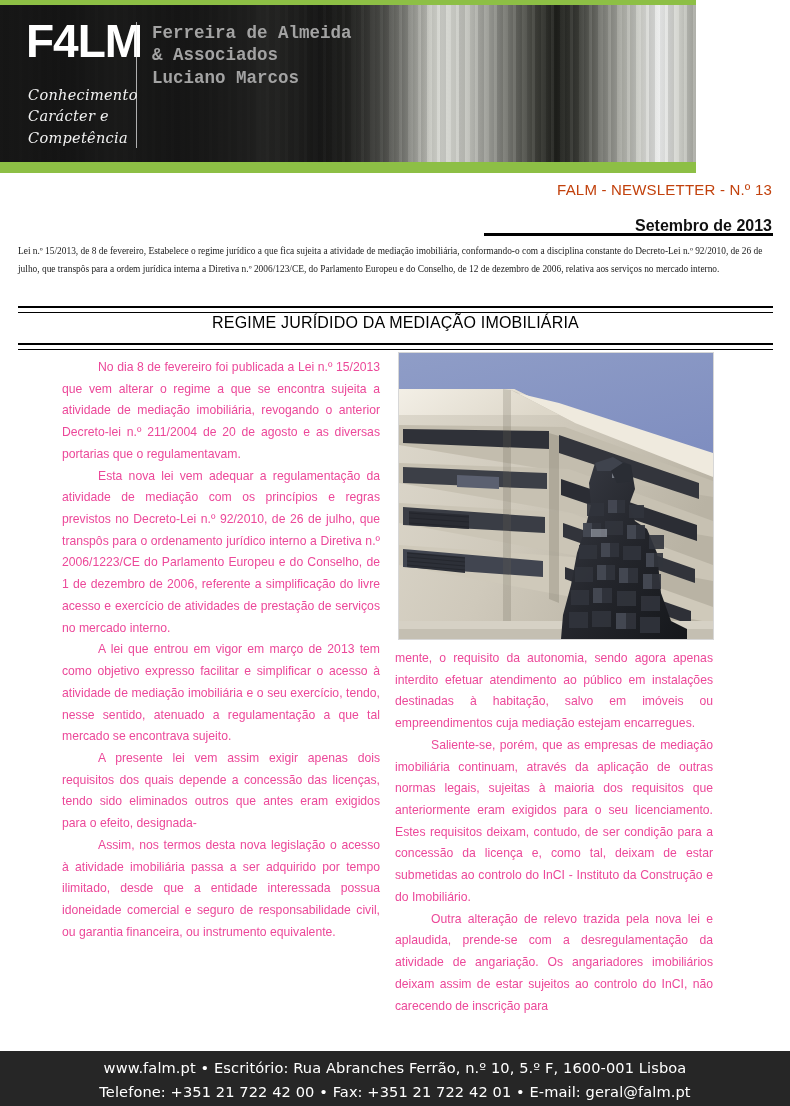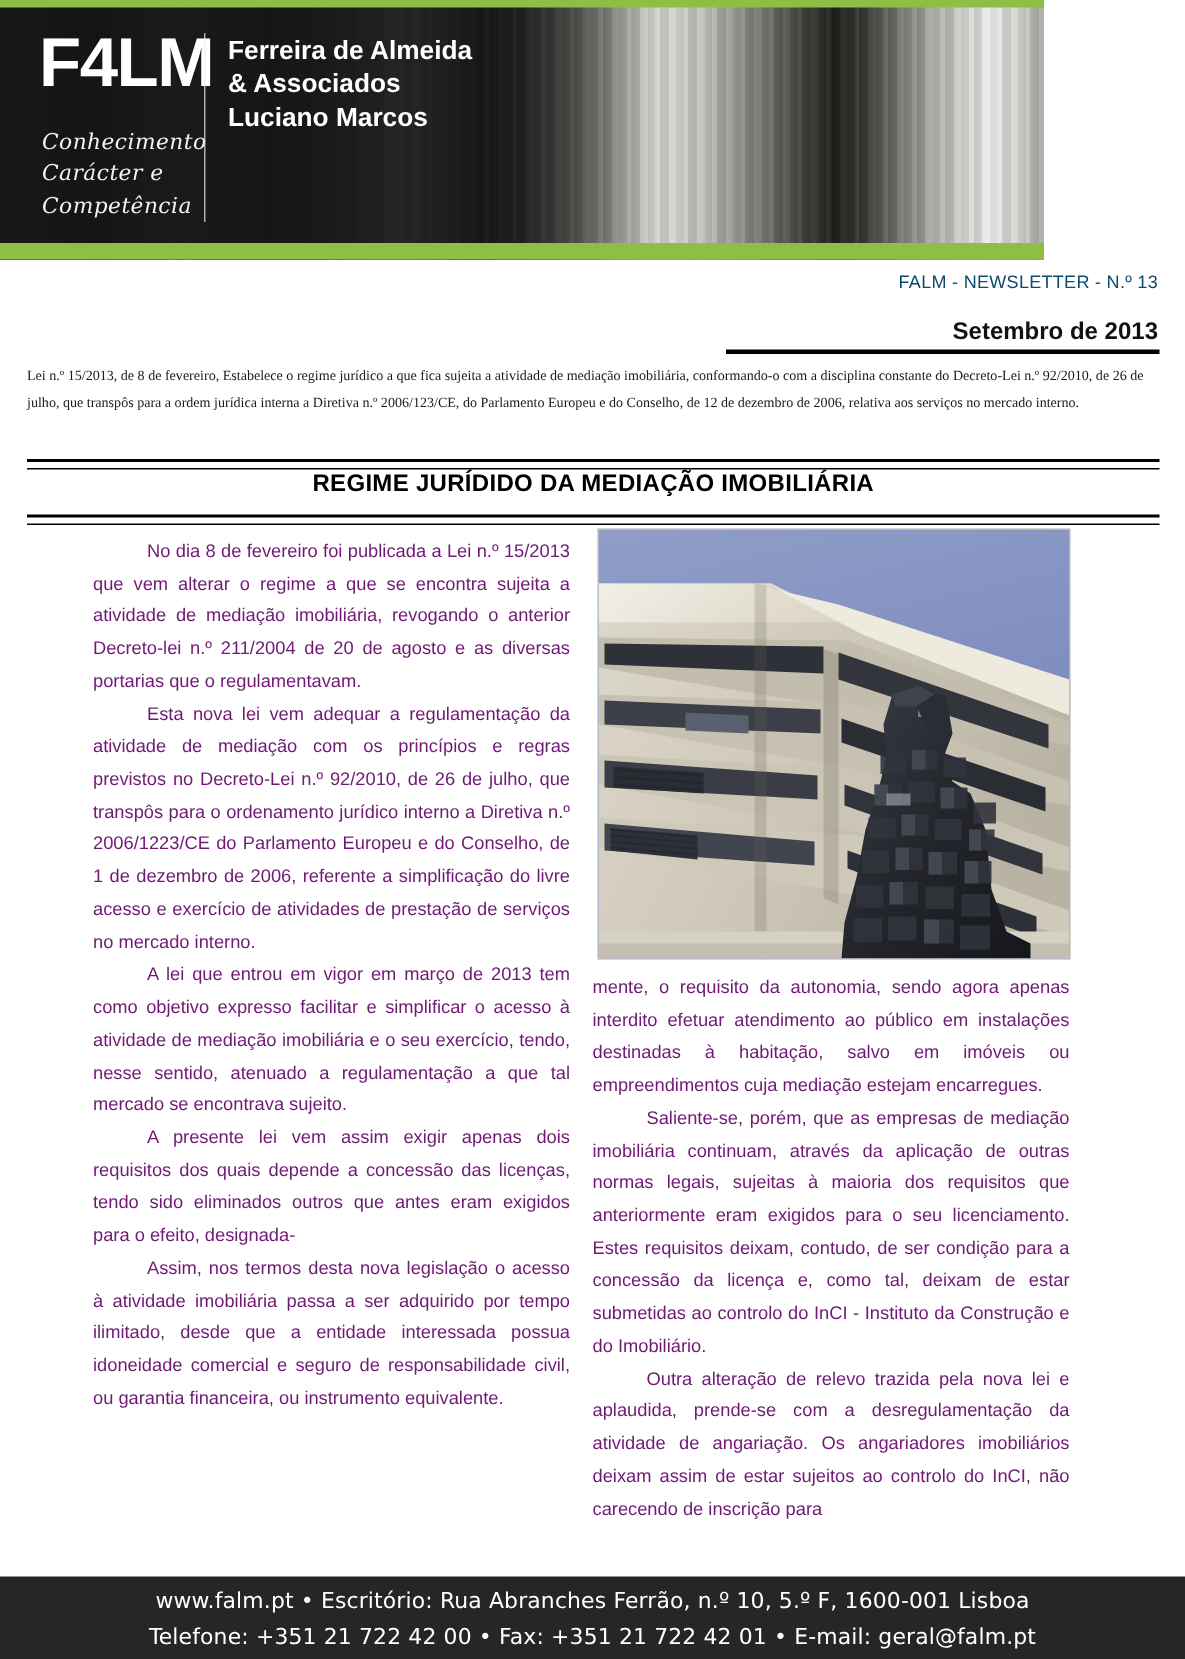--- a/index.html
+++ b/index.html
@@ -111,22 +111,22 @@
     width: 1px;
     height: 126px;
     background: rgba(235,235,235,0.72);
     z-index: 5;
   }
   .brand-name {
     position: absolute;
     left: 152px;
     top: 22px;
     z-index: 5;
-    color: #ffffff;
-    font-family: Liberation Sans, sans-serif;
+    color: #a3a3a3;
+    font-family: Liberation Mono, monospace;
     font-size: 17.5px;
     line-height: 1.28;
   }
   .brand-name .b {
     font-weight: bold;
     display: block;
     white-space: nowrap;
   }
   .brand-name .n {
     font-weight: normal;
@@ -136,22 +136,22 @@
 
   
   .nl-head {
     position: absolute;
     right: 18px;
     top: 180px;
     text-align: right;
     width: 500px;
   }
   .nl-title {
-    font-size: 12px;
-    color: #0c4a6e;
+    font-size: 15px;
+    color: #c2410c;
     letter-spacing: 0.2px;
     line-height: 1.35;
   }
   .nl-date {
     font-size: 16px;
     font-weight: bold;
     color: #111111;
     line-height: 1.35;
     margin-top: 15px;
   }
@@ -198,32 +198,32 @@
     border-bottom: 1px solid #000;
     box-sizing: content-box;
   }
   .article-title {
     position: absolute;
     left: 18px;
     top: 314px;
     width: 755px;
     text-align: center;
     font-size: 16px;
-    font-weight: bold;
+    font-weight: normal;
     color: #000000;
     letter-spacing: 0.2px;
   }
 
   
   .col {
     position: absolute;
     width: 318px;
     font-size: 12.2px;
     line-height: 1.78;
-    color: #701a75;
+    color: #ec4899;
     text-align: justify;
     text-justify: inter-word;
   }
   .col p {
     margin: 0;
     text-indent: 36px;
   }
   .col p.cont {
     text-indent: 0;
   }

